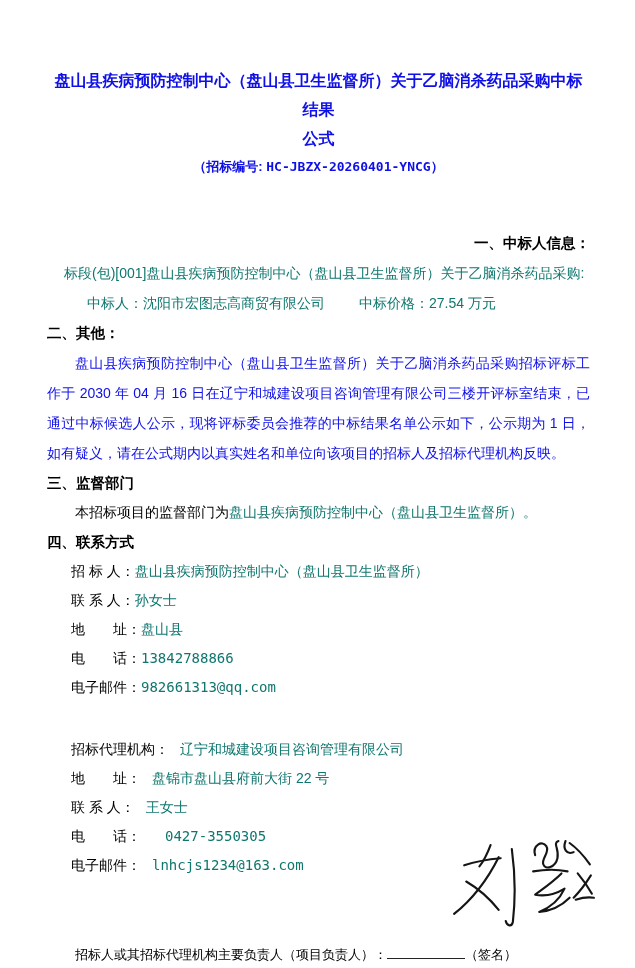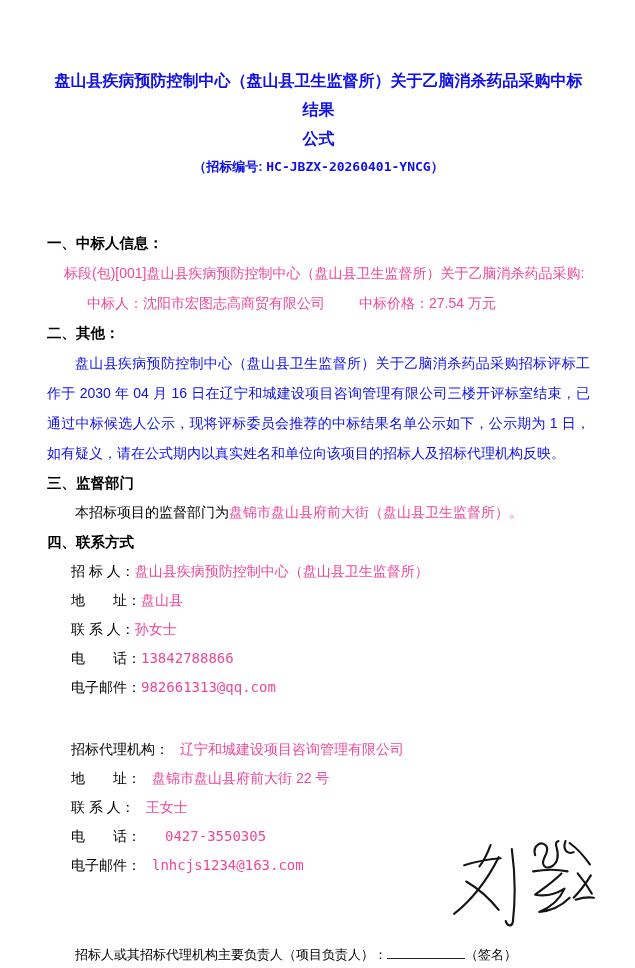--- a/index.html
+++ b/index.html
@@ -9,21 +9,21 @@
     width: 635px;
     height: 968px;
     margin: 12px auto;
     background: #ffffff;
     font-family: "Liberation Sans", sans-serif;
     font-size: 14px;
     color: #000000;
     overflow: hidden;
     padding: 54px 45px 0 47px;
   }
-  .blue { color: #ec4899; }
+  .blue { color: #0f766e; }
   .mono { font-family: "DejaVu Sans Mono", monospace; }
 
   .doc-title {
     text-align: center;
     color: #0f0fe8;
     font-weight: bold;
     font-size: 16px;
     line-height: 29px;
   }
   .bid-line {
@@ -34,21 +34,21 @@
     line-height: 27px;
     white-space: pre-wrap;
   }
 
   .sec-heading {
     font-weight: bold;
     font-size: 14.5px;
     line-height: 30px;
     color: #000000;
   }
-  .sec1-heading { margin-top: 48px; }
+  .sec1-heading { margin-top: 48px; text-align: right; }
 
   .line { line-height: 30px; white-space: pre-wrap; }
   .lot-line   { padding-left: 17px; }
   .award-line { padding-left: 40px; }
   .award-line .price-label { margin-left: 34px; }
 
   .para {
     line-height: 30px;
     text-indent: 2em;
     text-align: justify;
@@ -109,28 +109,28 @@
   <div class="bid-line"><span>（招标编号: </span><span class="mono">HC-JBZX-20260401-YNCG</span><span>）</span></div>
 
   <div class="sec-heading sec1-heading">一、中标人信息：</div>
   <div class="line lot-line blue">标段(包)[001]盘山县疾病预防控制中心（盘山县卫生监督所）关于乙脑消杀药品采购:</div>
   <div class="line award-line blue"><span>中标人：</span><span>沈阳市宏图志高商贸有限公司</span><span class="price-label">中标价格：</span><span>27.54 万元</span></div>
 
   <div class="sec-heading">二、其他：</div>
   <div class="para">盘山县疾病预防控制中心（盘山县卫生监督所）关于乙脑消杀药品采购招标评标工作于 2030 年 04 月 16 日在辽宁和城建设项目咨询管理有限公司三楼开评标室结束，已通过中标候选人公示，现将评标委员会推荐的中标结果名单公示如下，公示期为 1 日，如有疑义，请在公式期内以真实姓名和单位向该项目的招标人及招标代理机构反映。</div>
 
   <div class="sec-heading">三、监督部门</div>
-  <div class="line supervise-line"><span>本招标项目的监督部门为</span><span class="blue">盘锦市盘山县府前大街（盘山县卫生监督所）。</span></div>
+  <div class="line supervise-line"><span>本招标项目的监督部门为</span><span class="blue">盘山县疾病预防控制中心（盘山县卫生监督所）。</span></div>
 
   <div class="sec-heading">四、联系方式</div>
 
   <div class="contact-block tenderer">
     <div class="contact-row"><span>招 标 人：</span><span class="blue contact-value">盘山县疾病预防控制中心（盘山县卫生监督所）</span></div>
+    <div class="contact-row"><span>联 系 人：</span><span class="blue contact-value">孙女士</span></div>
     <div class="contact-row"><span>地　　址：</span><span class="blue contact-value">盘山县</span></div>
-    <div class="contact-row"><span>联 系 人：</span><span class="blue contact-value">孙女士</span></div>
     <div class="contact-row phone-row"><span>电　　话：</span><span class="blue mono contact-value">13842788866</span></div>
     <div class="contact-row"><span>电子邮件：</span><span class="blue mono contact-value">982661313@qq.com</span></div>
   </div>
 
   <div class="contact-block agency">
     <div class="contact-row"><span>招标代理机构：</span><span class="blue contact-value">辽宁和城建设项目咨询管理有限公司</span></div>
     <div class="contact-row"><span>地　　址：</span><span class="blue contact-value">盘锦市盘山县府前大街 22 号</span></div>
     <div class="contact-row"><span>联 系 人：</span><span class="blue contact-value">王女士</span></div>
     <div class="contact-row phone-row"><span>电　　话：</span><span class="blue mono contact-value">0427-3550305</span></div>
     <div class="contact-row"><span>电子邮件：</span><span class="blue mono contact-value">lnhcjs1234@163.com</span></div>

